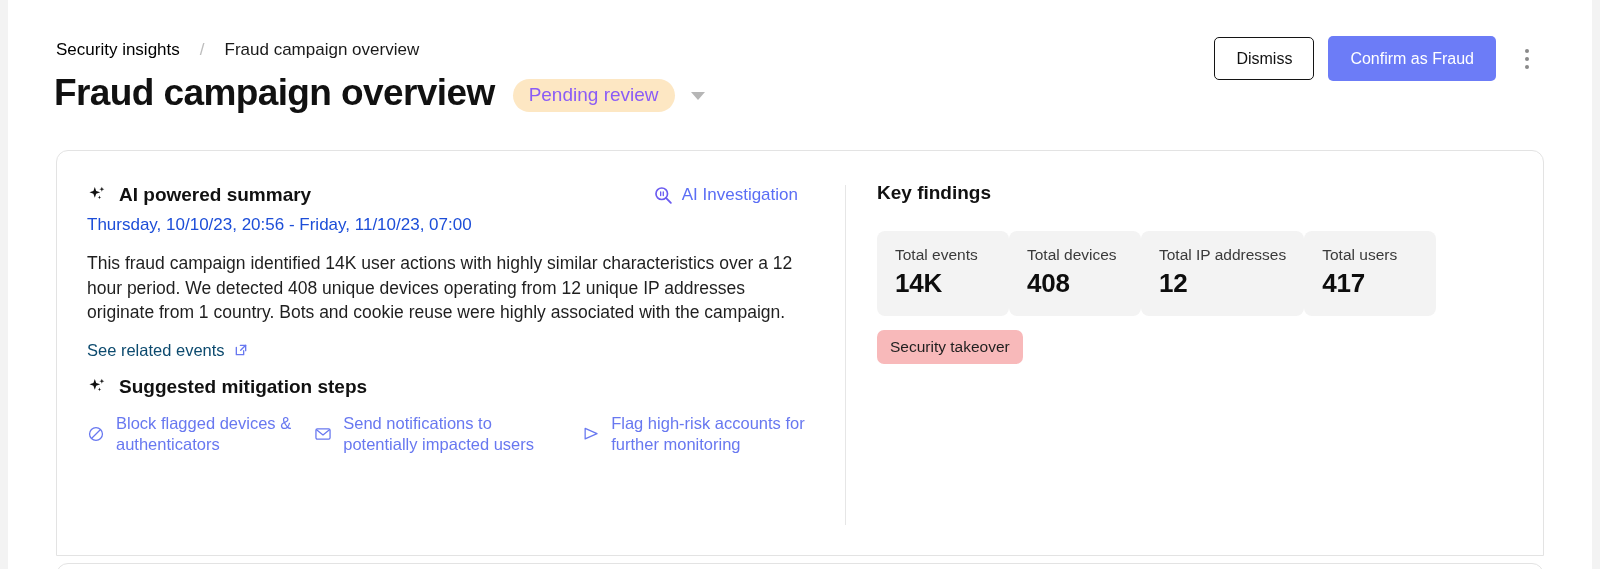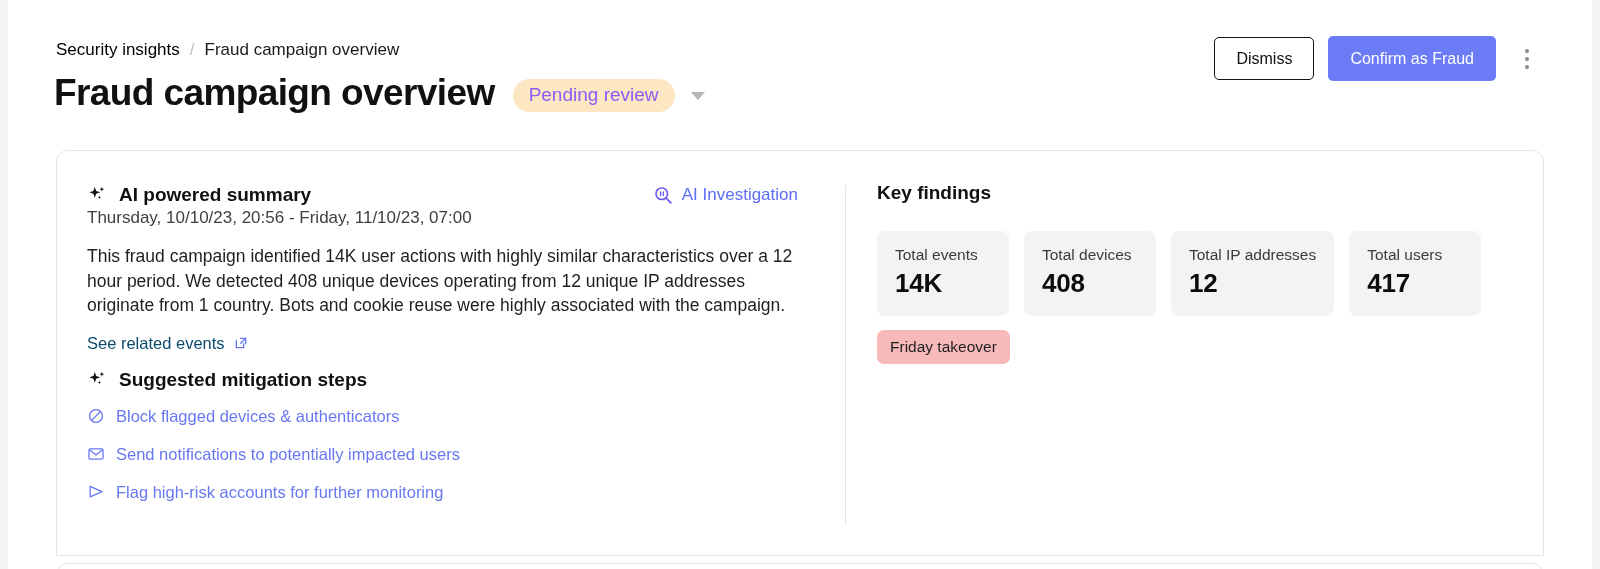--- a/index.html
+++ b/index.html
@@ -22,21 +22,21 @@
   }
 
   .page {
     position: absolute; left: 8px; top: 0; right: 8px; bottom: 0;
     background: #ffffff;
   }
 
   
   .breadcrumb {
     position: absolute; left: 48px; top: 38px;
-    display: flex; align-items: center; gap: 10px;
+    display: flex; align-items: center; gap: 20px;
     font-size: 17px; line-height: 24px;
   }
   .bc-sep { color: #bdbdbd; }
   .bc-current { color: #1a1a1a; }
 
   .title-row {
     position: absolute; left: 46px; top: 70px;
     display: flex; align-items: center; gap: 18px;
   }
   .page-title {
@@ -109,48 +109,48 @@
   .ai-row { display: flex; align-items: flex-start; justify-content: space-between; }
 
   .ai-link {
     display: flex; align-items: center; gap: 8px;
     color: #5b6ef5; font-size: 17px; line-height: 22px;
     cursor: pointer; font-weight: 500; margin-top: 1px; margin-right: 24px;
   }
   .mag { width: 21px; height: 21px; display: block; }
 
   .daterange {
-    color: #404040; font-size: 17px; line-height: 22px;
+    margin-top: 7px; color: #1d4ed8; font-size: 17px; line-height: 22px;
   }
 
   .summary {
     margin-top: 15px; color: #1f1f1f; font-size: 17.5px;
     line-height: 24.5px; max-width: 716px;
   }
 
   .related {
     margin-top: 15px; display: inline-flex; align-items: center; gap: 8px;
     color: #0c4a6e; font-size: 16.5px; line-height: 21px; cursor: pointer;
   }
   .ext { width: 16px; height: 16px; display: block; }
 
   .mitigation-head { margin-top: 14px; }
 
-  .steps { margin-top: 14px; display: flex; flex-direction: column; gap: 17px; }
+  .steps { margin-top: 14px; display: flex; gap: 17px; }
   .step {
     display: flex; align-items: center; gap: 11px;
     color: #6878f0; font-size: 16.5px; line-height: 21px; cursor: pointer;
   }
   .step svg { width: 18px; height: 18px; display: block; flex: 0 0 auto; }
 
   
   .right-pane { position: absolute; left: 820px; top: 30px; right: 24px; }
   .kf-title { font-size: 19px; font-weight: 700; color: #111111; line-height: 24px; }
 
-  .metrics { display: flex; gap: 15px; margin-top: 26px; align-items: flex-end; }
+  .metrics { display: flex; margin-top: 26px; align-items: flex-end; }
   .metric {
     background: #f3f3f3; border-radius: 8px; padding: 14px 18px 16px;
     min-width: 132px; flex: 0 0 auto;
   }
   .metric-label { font-size: 15.5px; color: #3a3a3a; line-height: 19px; white-space: nowrap; }
   .metric-value {
     font-size: 26px; font-weight: 700; color: #0d0d0d;
     line-height: 33px; margin-top: 3px; letter-spacing: -0.2px;
   }
 
@@ -283,19 +283,19 @@
           <div class="metric-label">Total IP addresses</div>
           <div class="metric-value">12</div>
         </div>
         <div class="metric">
           <div class="metric-label">Total users</div>
           <div class="metric-value">417</div>
         </div>
       </div>
 
       <div class="tags">
-        <span class="tag">Friday takeover</span>
+        <span class="tag">Security takeover</span>
       </div>
     </div>
   </div>
 
   <div class="card-next"></div>
 </div>
 
 </body></html>

